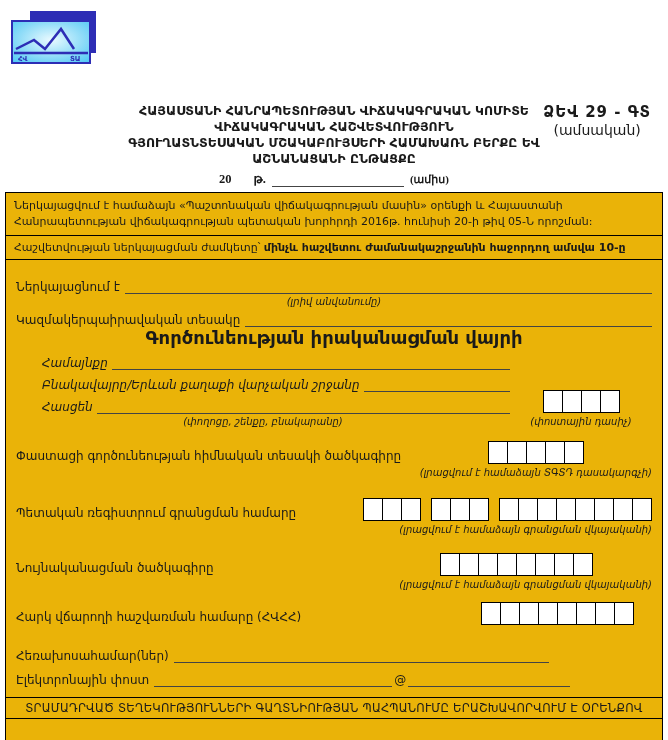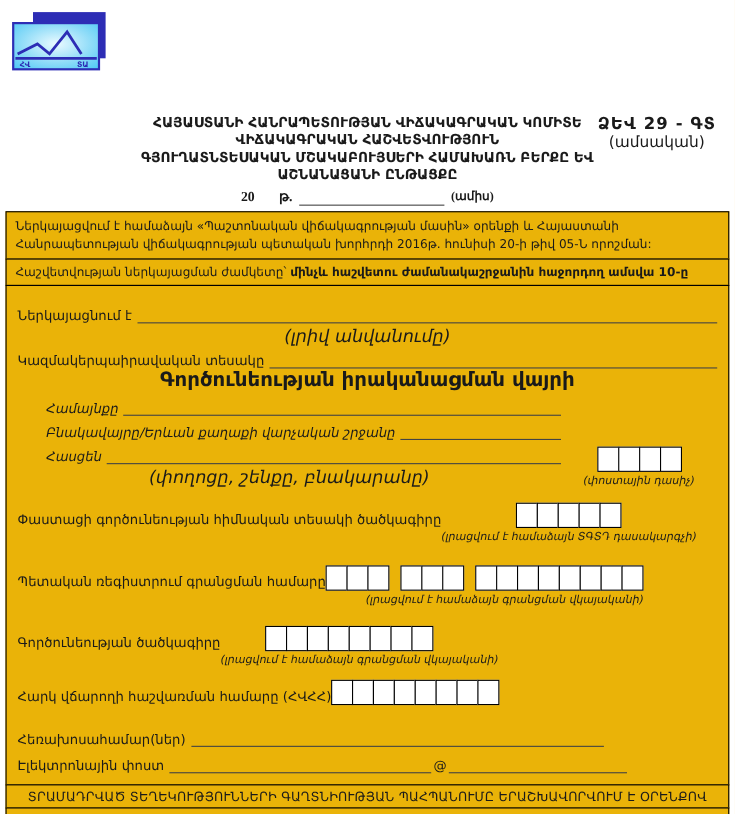--- a/index.html
+++ b/index.html
@@ -27,35 +27,35 @@
   .deadline{font-size:11px;padding:5px 8px;}
   .deadline b{font-size:11px;}
   .banner{font-size:11.5px;text-align:center;padding:3px 4px;letter-spacing:0.2px;}
   .penalty{font-size:11px;font-weight:bold;line-height:17px;text-align:justify;padding:6px 10px 8px 10px;}
   .penalty .ind{display:inline-block;width:18px;}
   
   .main{padding:8px 10px 10px 10px;}
   .frow{display:flex;align-items:flex-end;font-size:12px;margin-top:10px;}
   .frow .lbl{white-space:nowrap;}
   .uline{flex:1;border-bottom:1px solid #444;height:13px;margin-left:5px;}
-  .cap-center{text-align:center;font-size:16px;font-style:italic;margin-top:2px;}
+  .cap-center{text-align:center;font-size:10px;font-style:italic;margin-top:2px;}
   .bold-head{font-weight:bold;font-size:18px;text-align:center;}
   .loc-grid{display:flex;}
   .loc-left{flex:1;}
   .loc-right{width:142px;display:flex;flex-direction:column;justify-content:flex-end;align-items:center;}
   .irow{display:flex;align-items:flex-end;font-size:12px;font-style:italic;margin-top:8px;padding-left:26px;}
   .irow .uline{margin-left:4px;}
   
   .cellrow{display:flex;}
   .cellgroup{display:flex;margin-left:10px;}
   .cellgroup:first-child{margin-left:0;}
   .cell{width:20px;height:23px;border:1px solid #000;background:#fff;margin-left:-1px;}
   .cellgroup .cell:first-child{margin-left:0;}
   .rcap{font-size:10px;font-style:italic;margin-top:3px;text-align:right;}
-  .fieldflex{display:flex;align-items:flex-start;margin-top:14px;}
+  .fieldflex{display:flex;justify-content:space-between;align-items:flex-start;margin-top:14px;}
   .fieldflex .lbl{font-size:12px;margin-top:8px;white-space:nowrap;}
   .rblock{display:flex;flex-direction:column;align-items:center;}
   .rblock .rcap{align-self:flex-end;}
   .phone-row .uline{flex:none;width:375px;}
   .email-row .u1{flex:none;width:238px;}
   .email-row .u2{flex:none;width:162px;margin-left:2px;}
   .email-row .at{margin-left:2px;font-size:12px;}
 </style>
 </head>
 <body>
@@ -189,21 +189,21 @@
             <div class="cell"></div>
             <div class="cell"></div>
             <div class="cell"></div>
           </div>
         </div>
       <div class="rcap">(լրացվում է համաձայն գրանցման վկայականի)</div>
     </div>
   </div>
 
   <div class="fieldflex" style="margin-top:18px;">
-    <div class="lbl">Գործունեության  ծածկագիրը</div>
+    <div class="lbl">Նույնականացման  ծածկագիրը</div>
     <div class="rblock" style="margin-right:18px;">
       <div class="cellrow">
           <div class="cellgroup">
             <div class="cell"></div>
             <div class="cell"></div>
             <div class="cell"></div>
             <div class="cell"></div>
             <div class="cell"></div>
             <div class="cell"></div>
             <div class="cell"></div>

